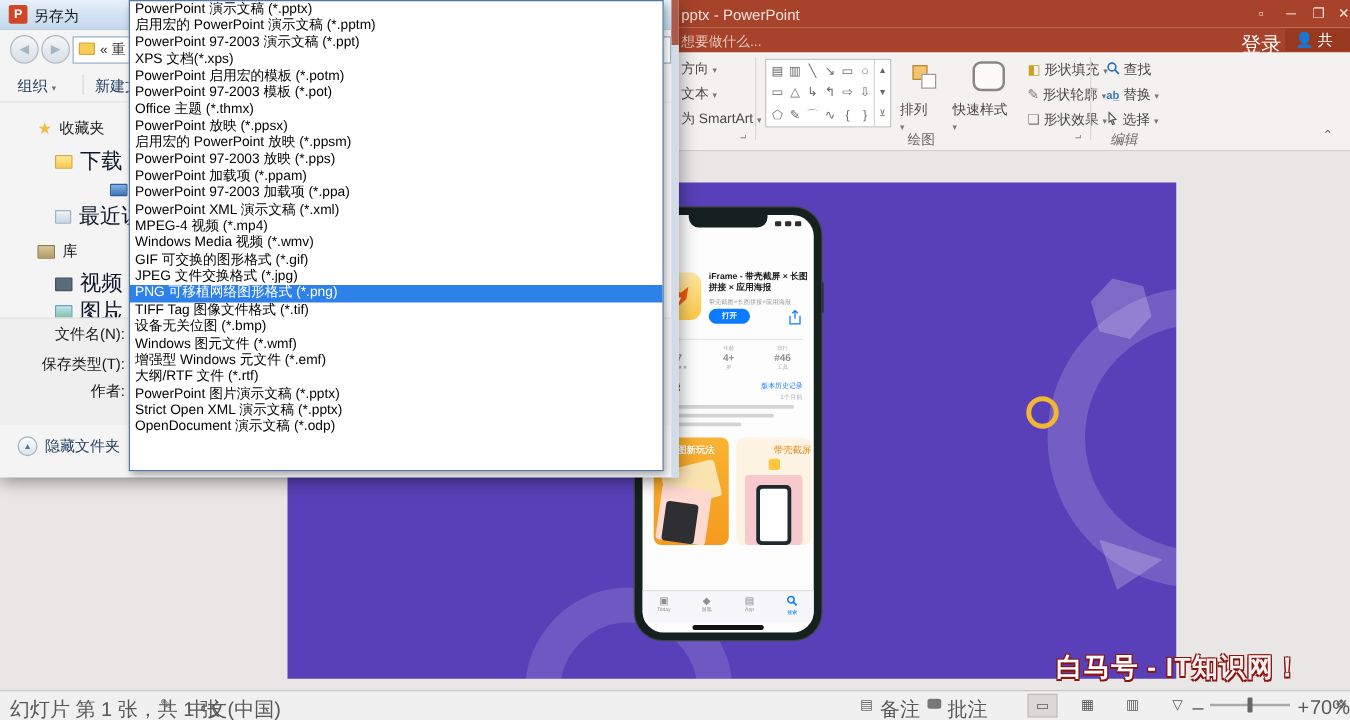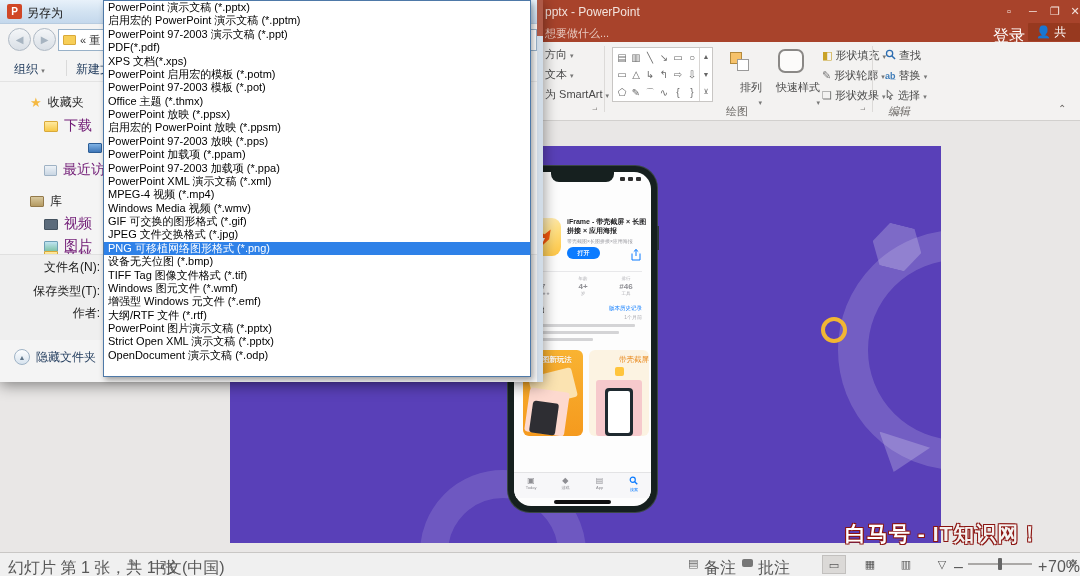--- a/index.html
+++ b/index.html
@@ -21,21 +21,21 @@
   .rb-sep { top:46px; width:1px; height:66px; background:#DCDAD8; }
   .rb-small-label { font-size:11px; color:#494949; white-space:nowrap; }
   .caret { font-size:7px; color:#777; }
   .shape-box { left:612px; top:47px; width:101px; height:55px; background:#fff; border:1px solid #C8C6C4; }
   .shape-grid { position:absolute; left:2px; top:1px; width:84px; height:52px; display:flex; flex-wrap:wrap; }
   .shape-cell { width:14px; height:17px; font-size:10px; color:#6B6B6B; text-align:center; line-height:17px; }
   .shape-scroll { position:absolute; right:0; top:0; width:13px; height:53px; border-left:1px solid #D8D6D4; display:flex; flex-direction:column; }
   .shape-scroll span { flex:1; font-size:7px; color:#666; text-align:center; line-height:17px; }
   .group-label { font-size:11px; color:#6A6764; }
   .launcher { font-size:9px; color:#8A8886; transform:rotate(180deg); }
-  .big-btn-label { font-size:11px; color:#494949; text-align:right; }
+  .big-btn-label { font-size:11px; color:#494949; text-align:left; }
 
   .pp-canvas { left:0; top:121px; width:1080px; height:431px; background:#E9E7E6; }
   .slide { left:230px; top:146px; width:711px; height:397px; background:#5940B8; overflow:hidden; }
   .deco { position:absolute; }
   .ring-big { left:608px; top:84px; width:240px; height:240px; border:30px solid rgba(255,255,255,0.16); border-radius:50%; }
   .ring-bl { left:190px; top:324px; width:166px; height:166px; border:28px solid rgba(255,255,255,0.13); border-radius:50%; }
   .hexagon { left:642px; top:79px; width:50px; height:44px; background:rgba(255,255,255,0.22);
              clip-path:polygon(25% 0,75% 0,100% 50%,75% 100%,25% 100%,0 50%); transform:rotate(14deg); }
   .triangle { left:652px; top:282px; width:48px; height:42px; background:rgba(255,255,255,0.22);
               clip-path:polygon(0 0,100% 55%,18% 100%); transform:rotate(-8deg); }
@@ -94,21 +94,21 @@
   .dlg-titlebar { left:0; top:0; width:537px; height:24px; background:linear-gradient(180deg,#E8F1FA 0%,#D3E3F2 50%,#C4D8EC 100%); border-bottom:1px solid #B8CCE0; }
   .dlg-icon { left:7px; top:4px; width:15px; height:15px; background:#D04727; border-radius:2px; color:#fff; font-size:10px; font-weight:bold; text-align:center; line-height:15px; }
   .dlg-title { left:27px; top:5px; font-size:12px; color:#1A1A1A; }
   .nav-btn { top:28px; width:23px; height:23px; border-radius:50%; background:linear-gradient(180deg,#F4F6F8,#D9DFE6); border:1px solid #AFB9C4;
              color:#A7B4C1; font-size:10px; text-align:center; line-height:21px; }
   .addr-bar { left:58px; top:29px; width:479px; height:22px; background:#fff; border:1px solid #98B1C8; font-size:11px; color:#333; line-height:20px; padding-left:4px; white-space:nowrap; overflow:hidden; }
   .mini-folder { display:inline-block; width:13px; height:10px; background:#F7CE57; border:1px solid #D9A939; border-radius:1px; margin-right:4px; position:relative; top:1px; }
   .dlg-toolbar { left:0; top:56px; width:537px; height:26px; border-bottom:1px solid #E3E3E3; background:#F4F4F4; }
   .tb-item { top:61px; font-size:12px; color:#1E395B; white-space:nowrap; }
   .side-head { font-size:12px; color:#1A1A1A; white-space:nowrap; }
-  .side-item { font-size:14px; color:#701a75; white-space:nowrap; }
+  .side-item { font-size:17px; color:#0f172a; white-space:nowrap; }
   .ic { display:inline-block; vertical-align:middle; margin-right:6px; }
   .ic-star { color:#F5B942; font-size:13px; }
   .ic-folder { width:14px; height:11px; background:linear-gradient(180deg,#FFE9A0,#F7C948); border:1px solid #D9A939; border-radius:1px; }
   .ic-desktop { width:14px; height:10px; background:linear-gradient(180deg,#7FB2E5,#3E76B8); border:1px solid #2D5E96; border-radius:1px; }
   .ic-recent { width:13px; height:11px; background:linear-gradient(180deg,#EDF2F7,#C9D6E3); border:1px solid #9FB2C4; border-radius:1px; }
   .ic-lib { width:14px; height:11px; background:linear-gradient(180deg,#D8C89E,#B49A62); border:1px solid #93794A; border-radius:1px; }
   .ic-video { width:14px; height:11px; background:#5B6B7B; border:1px solid #44525F; border-radius:1px; }
   .ic-pic { width:14px; height:11px; background:linear-gradient(180deg,#BFE3F2,#7EC3A6); border:1px solid #6FA0B8; border-radius:1px; }
   .form-area { left:0; top:254px; width:537px; height:86px; background:#EFEFEF; border-top:1px solid #E0E0E0; }
   .form-label { font-size:12px; color:#1A1A1A; text-align:right; width:72px; }
@@ -433,21 +433,20 @@
   <div class="abs hide-folders" style="left:36px;">隐藏文件夹</div>
 
   <div class="abs dropdown">
 
       <div class="dd-item"><span>PowerPoint 演示文稿 (*.pptx)</span></div>
 
       <div class="dd-item"><span>启用宏的 PowerPoint 演示文稿 (*.pptm)</span></div>
 
       <div class="dd-item"><span>PowerPoint 97-2003 演示文稿 (*.ppt)</span></div>
 
-      <div class="dd-item"><span>PDF(*.pdf)</span></div>
 
       <div class="dd-item"><span>XPS 文档(*.xps)</span></div>
 
 
       <div class="dd-item"><span>PowerPoint 启用宏的模板 (*.potm)</span></div>
 
       <div class="dd-item"><span>PowerPoint 97-2003 模板 (*.pot)</span></div>
 
       <div class="dd-item"><span>Office 主题 (*.thmx)</span></div>
 
@@ -466,23 +465,23 @@
       <div class="dd-item"><span>MPEG-4 视频 (*.mp4)</span></div>
 
       <div class="dd-item"><span>Windows Media 视频 (*.wmv)</span></div>
 
       <div class="dd-item"><span>GIF 可交换的图形格式 (*.gif)</span></div>
 
       <div class="dd-item"><span>JPEG 文件交换格式 (*.jpg)</span></div>
 
       <div class="dd-item selected"><span>PNG 可移植网络图形格式 (*.png)</span></div>
 
+      <div class="dd-item"><span>TIFF Tag 图像文件格式 (*.tif)</span></div>
+
       <div class="dd-item"><span>设备无关位图 (*.bmp)</span></div>
-
-      <div class="dd-item"><span>TIFF Tag 图像文件格式 (*.tif)</span></div>
 
       <div class="dd-item"><span>Windows 图元文件 (*.wmf)</span></div>
 
       <div class="dd-item"><span>增强型 Windows 元文件 (*.emf)</span></div>
 
       <div class="dd-item"><span>大纲/RTF 文件 (*.rtf)</span></div>
 
       <div class="dd-item"><span>PowerPoint 图片演示文稿 (*.pptx)</span></div>
 
       <div class="dd-item"><span>Strict Open XML 演示文稿 (*.pptx)</span></div>

